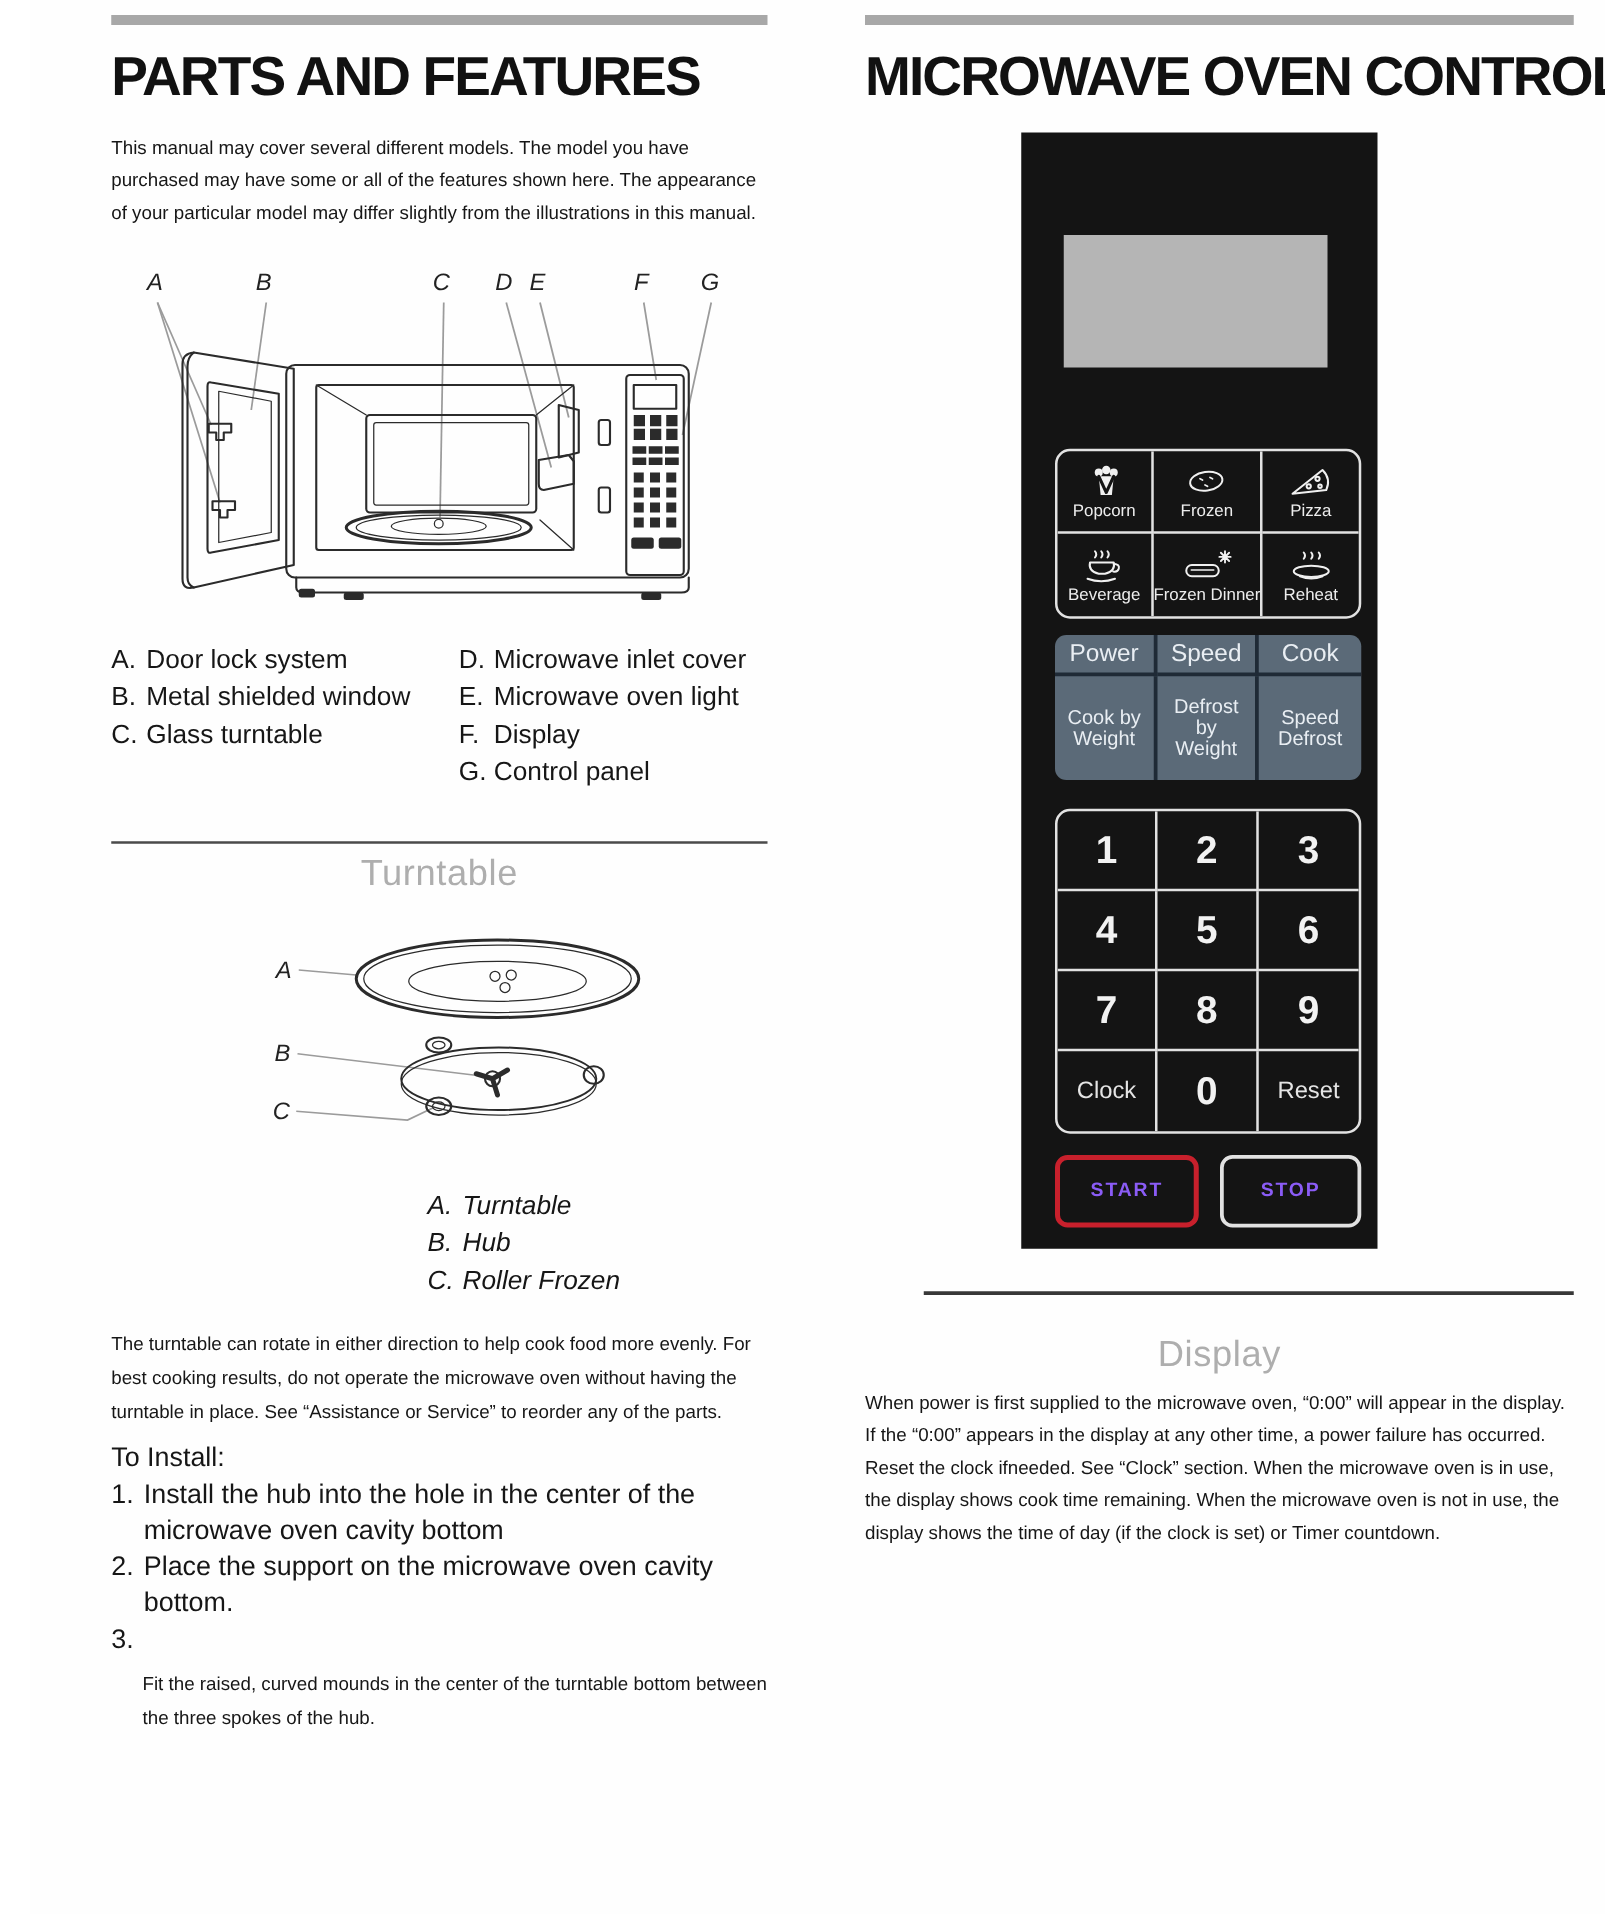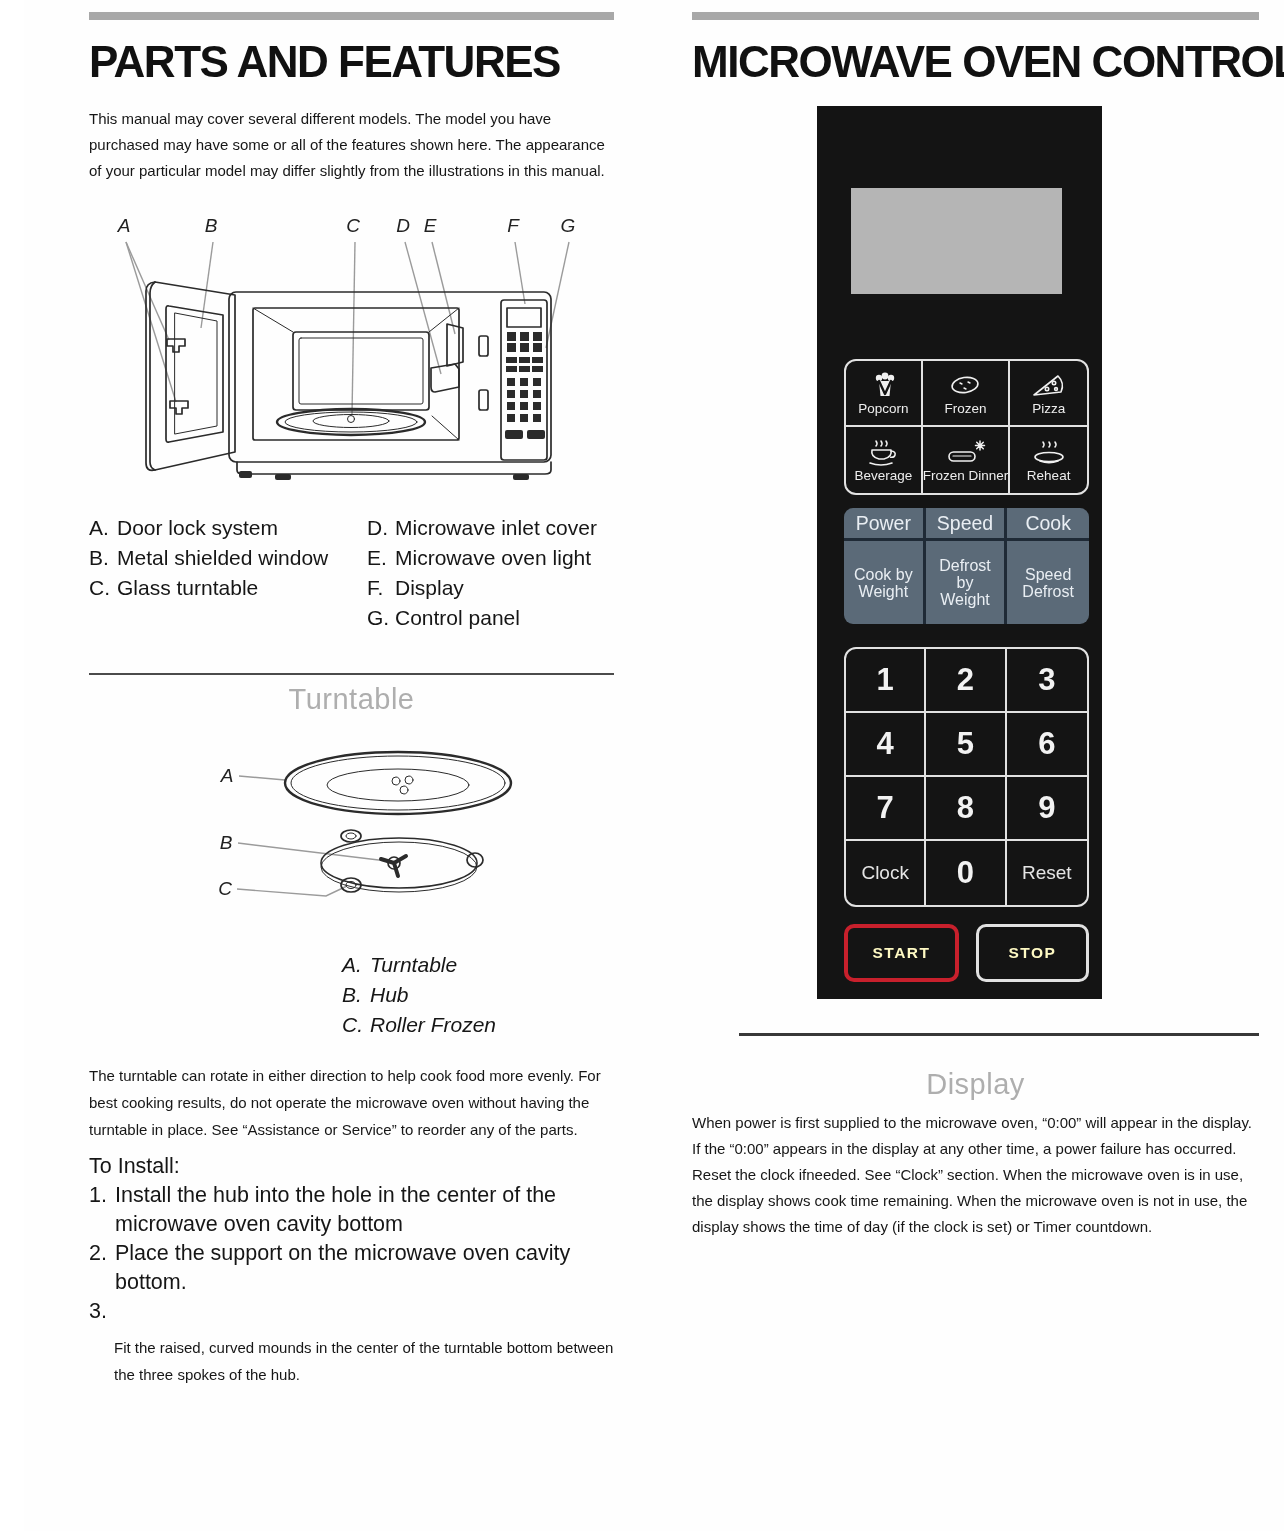--- a/index.html
+++ b/index.html
@@ -57,21 +57,21 @@
   .f-cell.rborder{border-bottom:3px solid var(--func_divider);}
   #keypad{top:541px;height:256px;border:2px solid var(--panel_border);border-radius:12px;
           display:grid;grid-template-columns:1fr 1fr 1fr;grid-template-rows:1fr 1fr 1fr 1fr;}
   .k-cell{display:flex;align-items:center;justify-content:center;color:#f2f2f2;
           font-size:31px;font-weight:bold;}
   .k-cell.word{font-size:19px;font-weight:normal;color:#e5e5e5;}
   .k-cell.cborder{border-right:2px solid var(--panel_border);}
   .k-cell.rborder{border-bottom:2px solid var(--panel_border);}
   #startstop{position:absolute;top:818px;left:27px;right:13px;display:flex;gap:17px;}
   .big-btn{flex:1;height:58px;border-radius:10px;display:flex;align-items:center;justify-content:center;
-           color:#fef9c3;font-weight:bold;font-size:15.5px;letter-spacing:1.5px;background:var(--panel_bg);
+           color:#8b5cf6;font-weight:bold;font-size:15.5px;letter-spacing:1.5px;background:var(--panel_bg);
            box-sizing:border-box;}
   #start-btn{border:4px solid var(--start_red);}
   #stop-btn{border:3px solid var(--panel_border);}
   .divider-right{border:none;border-top:3px solid #383838;margin:34px 0 0 47px;width:520px;}
   #display-heading{margin-top:30px;}
   #display-para{margin-top:8px;}
 </style>
 </head>
 <body>
 

